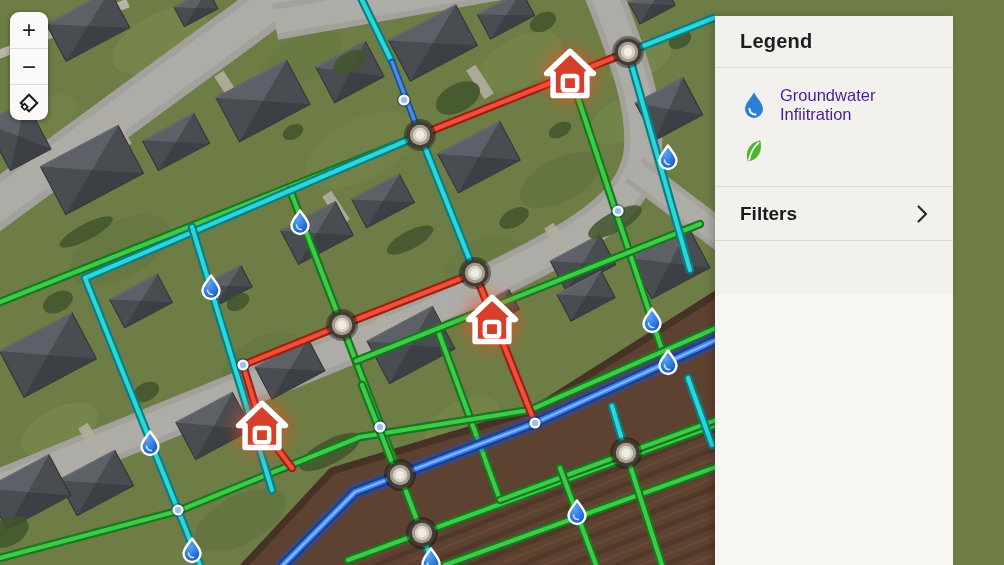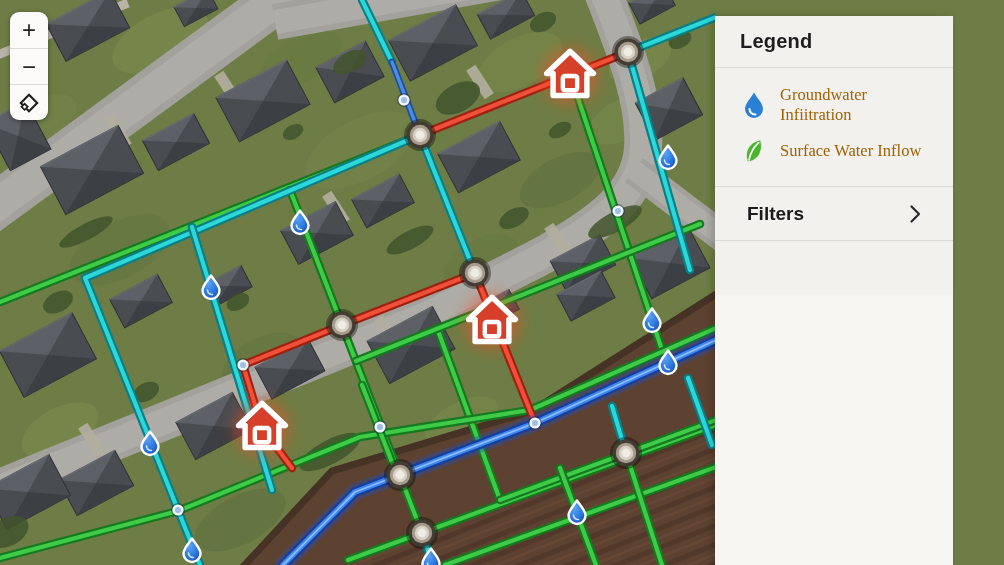--- a/index.html
+++ b/index.html
@@ -20,23 +20,23 @@
   
   .panel{position:absolute;left:715px;top:16px;width:238px;height:565px;background:#f2f1ee;
          border-left:1px solid #cfcecа;box-shadow:-3px 0 8px rgba(0,0,0,.18);box-sizing:border-box;}
   .panel-header{height:51px;display:flex;align-items:center;padding:0 25px;
                 border-bottom:1px solid #dbdad6;}
   .panel-title{font-size:20px;font-weight:700;color:#1e1e1e;letter-spacing:.2px;}
   .legend-items{padding:14px 0 12px 0;border-bottom:1px solid #dbdad6;}
   .legend-row{display:flex;align-items:center;height:46px;padding:0 25px;}
   .legend-ic{width:28px;height:30px;flex:0 0 28px;margin-right:12px;display:flex;
              align-items:center;justify-content:center;}
-  .legend-label{font-size:16.5px;color:#a16207;font-family:Liberation Serif, serif;}
+  .legend-label{font-size:16.5px;color:#4c1d95;}
   .filters-row{height:53px;display:flex;align-items:center;justify-content:space-between;
-               padding:0 32px;border-bottom:1px solid #dbdad6;cursor:pointer;}
+               padding:0 25px;border-bottom:1px solid #dbdad6;cursor:pointer;}
   .filters-label{font-size:19px;font-weight:700;color:#1b1b1b;}
   .panel-rest{position:absolute;top:279px;bottom:0;left:0;right:0;background:#f7f6f3;}
 
   
   .pk{fill:none;stroke-linecap:round;stroke-linejoin:round;}
   .pk-green-o{stroke:#16781f;stroke-width:8.5;}
   .pk-green-i{stroke:#3ecb48;stroke-width:4.2;}
   .pk-teal-o{stroke:#0a7e85;stroke-width:8.5;}
   .pk-teal-i{stroke:#2bd7d9;stroke-width:4.2;}
   .pk-red-o{stroke:#9e2010;stroke-width:8.5;}
@@ -449,21 +449,20 @@
       </div>
       <div class="legend-row">
         <span class="legend-ic">
           <svg width="24" height="26" viewBox="0 0 24 26">
             <g transform="rotate(-10 12 13)">
               <path d="M4,22 C3,11 9,4 20,3.5 C21,14 15,21.5 6.5,22.3 C5.6,22.4 4.7,22.3 4,22 Z" fill="#4cb52e"></path>
               <path d="M5.5,21 C8,14.5 12.5,9 18,5.5" fill="none" stroke="#ffffff" stroke-width="1.7" stroke-linecap="round"></path>
             </g>
           </svg>
         </span>
-        <span class="legend-label">Surface Water Inflow</span>
       </div>
     </div>
 
     <div class="filters-row">
       <span class="filters-label">Filters</span>
       <svg width="12" height="20" viewBox="0 0 12 20">
         <polyline points="2.5,2.5 10,10 2.5,17.5" fill="none" stroke="#2a2a2a" stroke-width="2.2" stroke-linecap="round" stroke-linejoin="round"></polyline>
       </svg>
     </div>
     <div class="panel-rest"></div>

